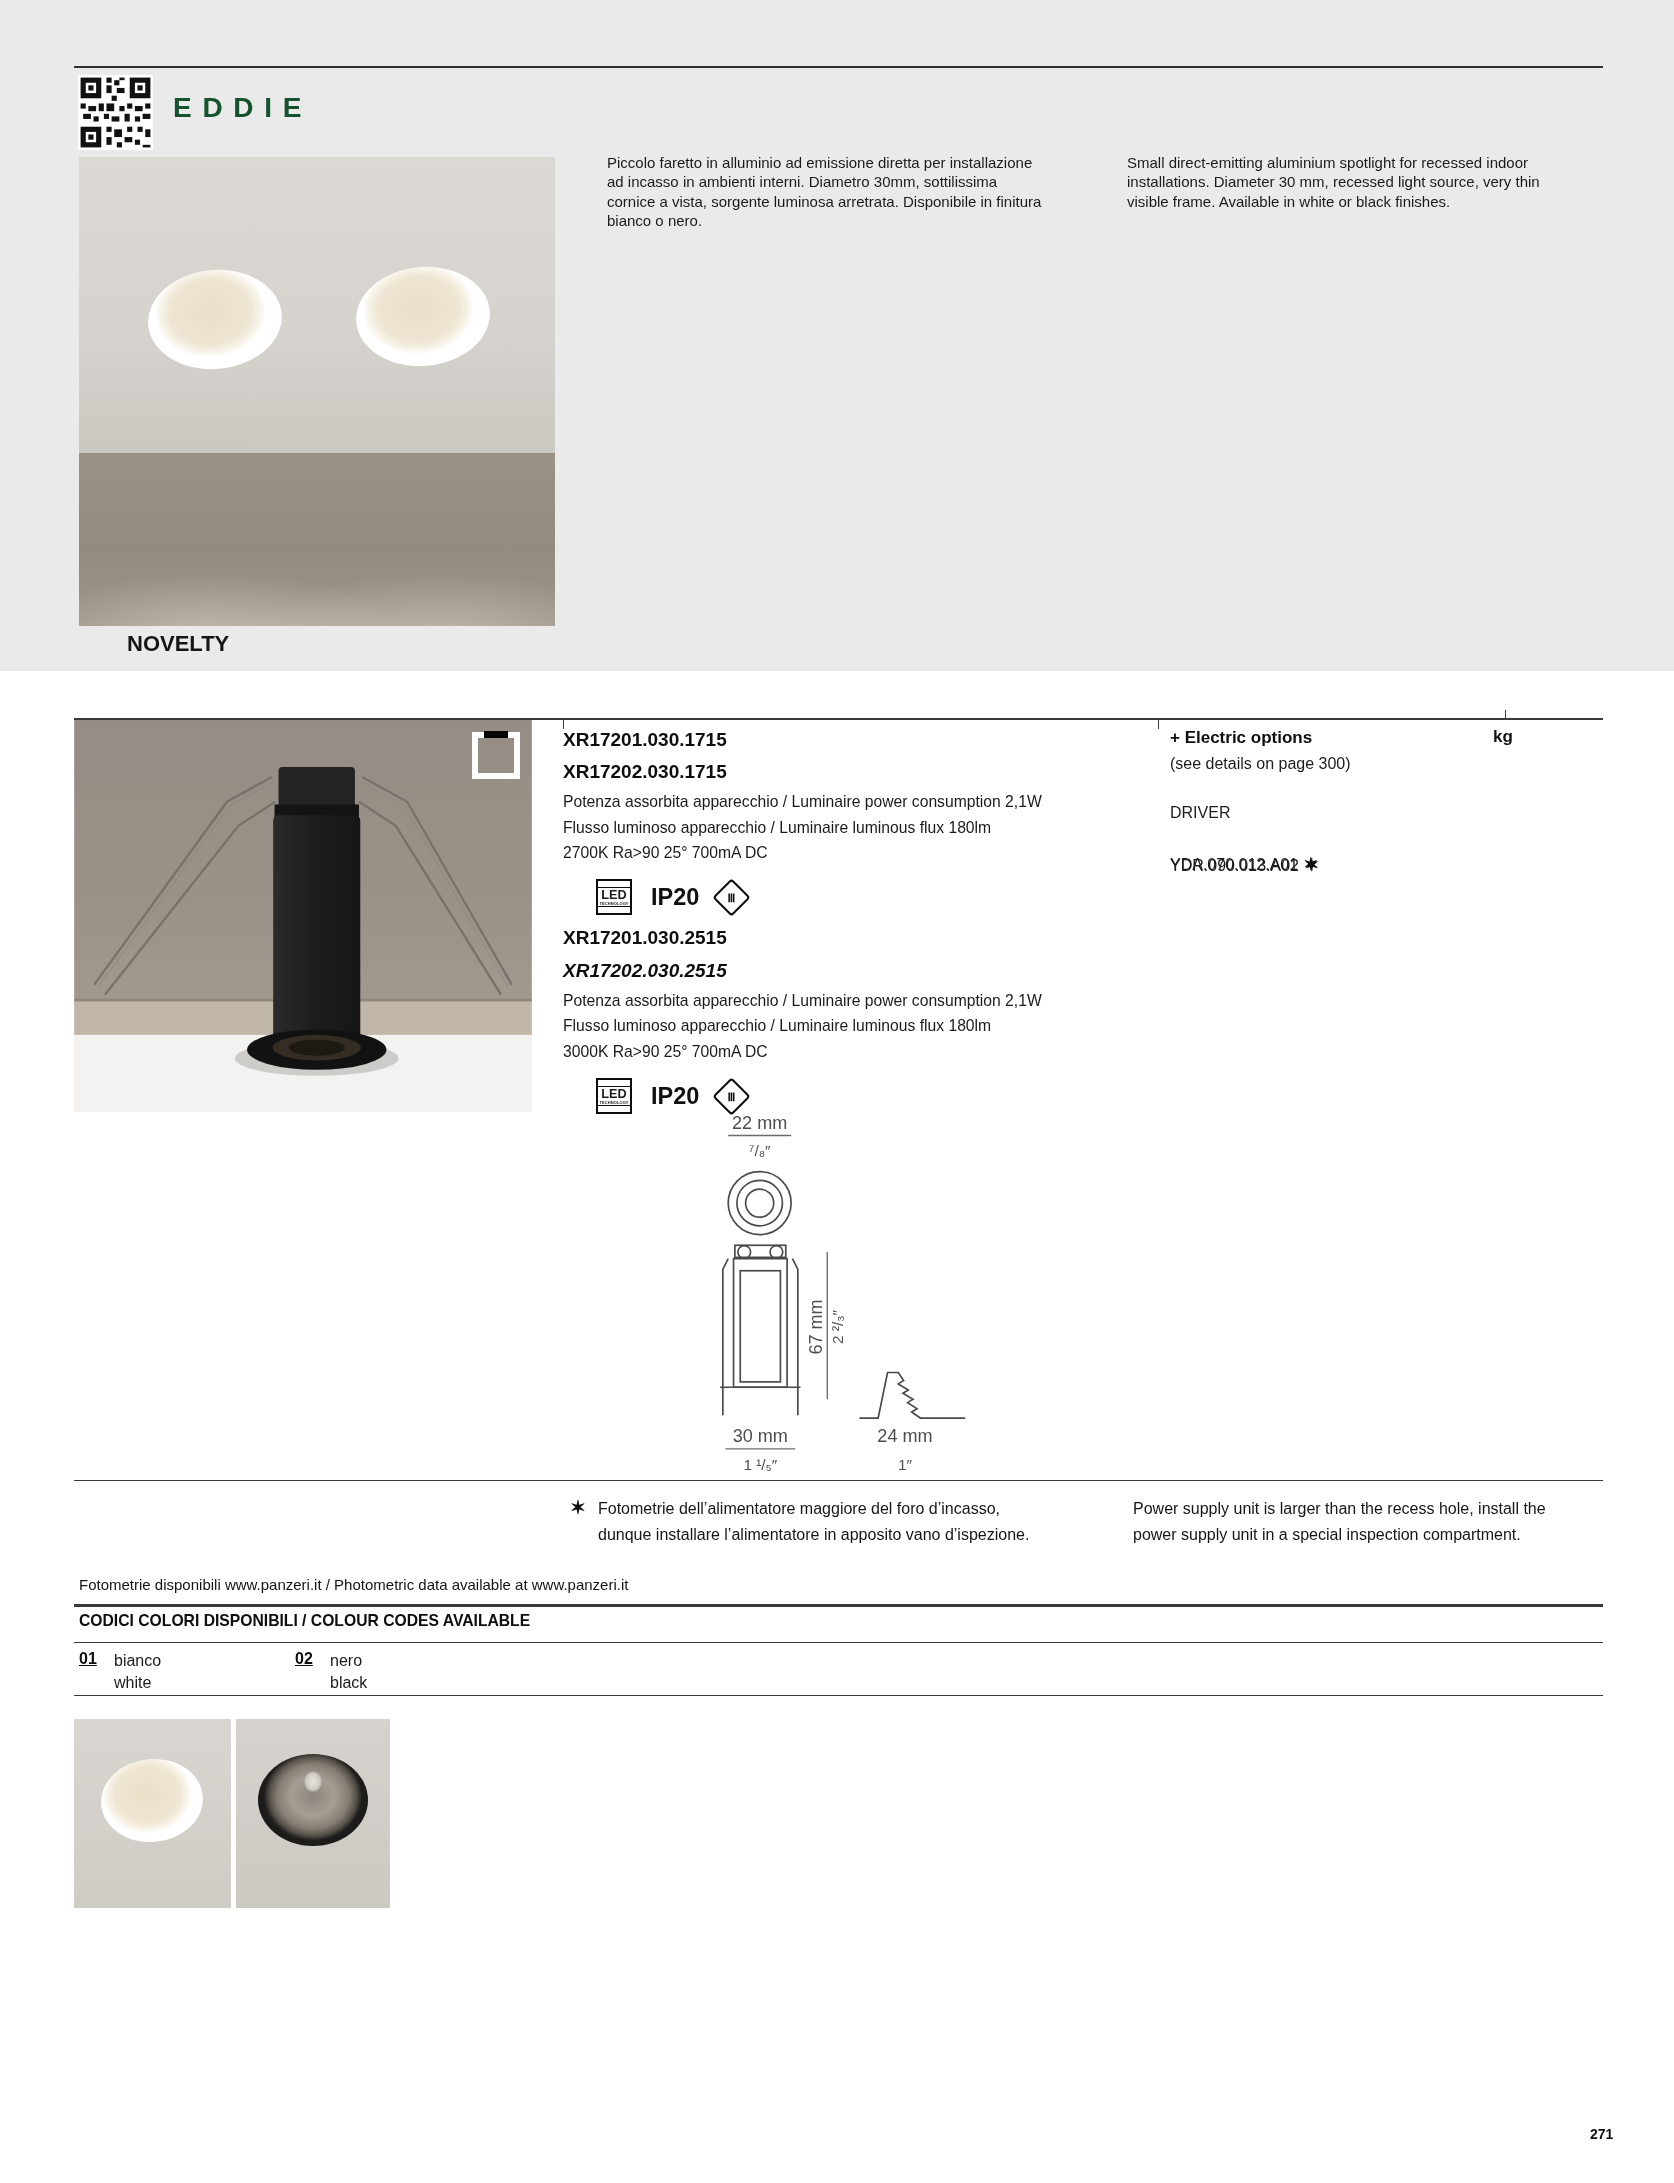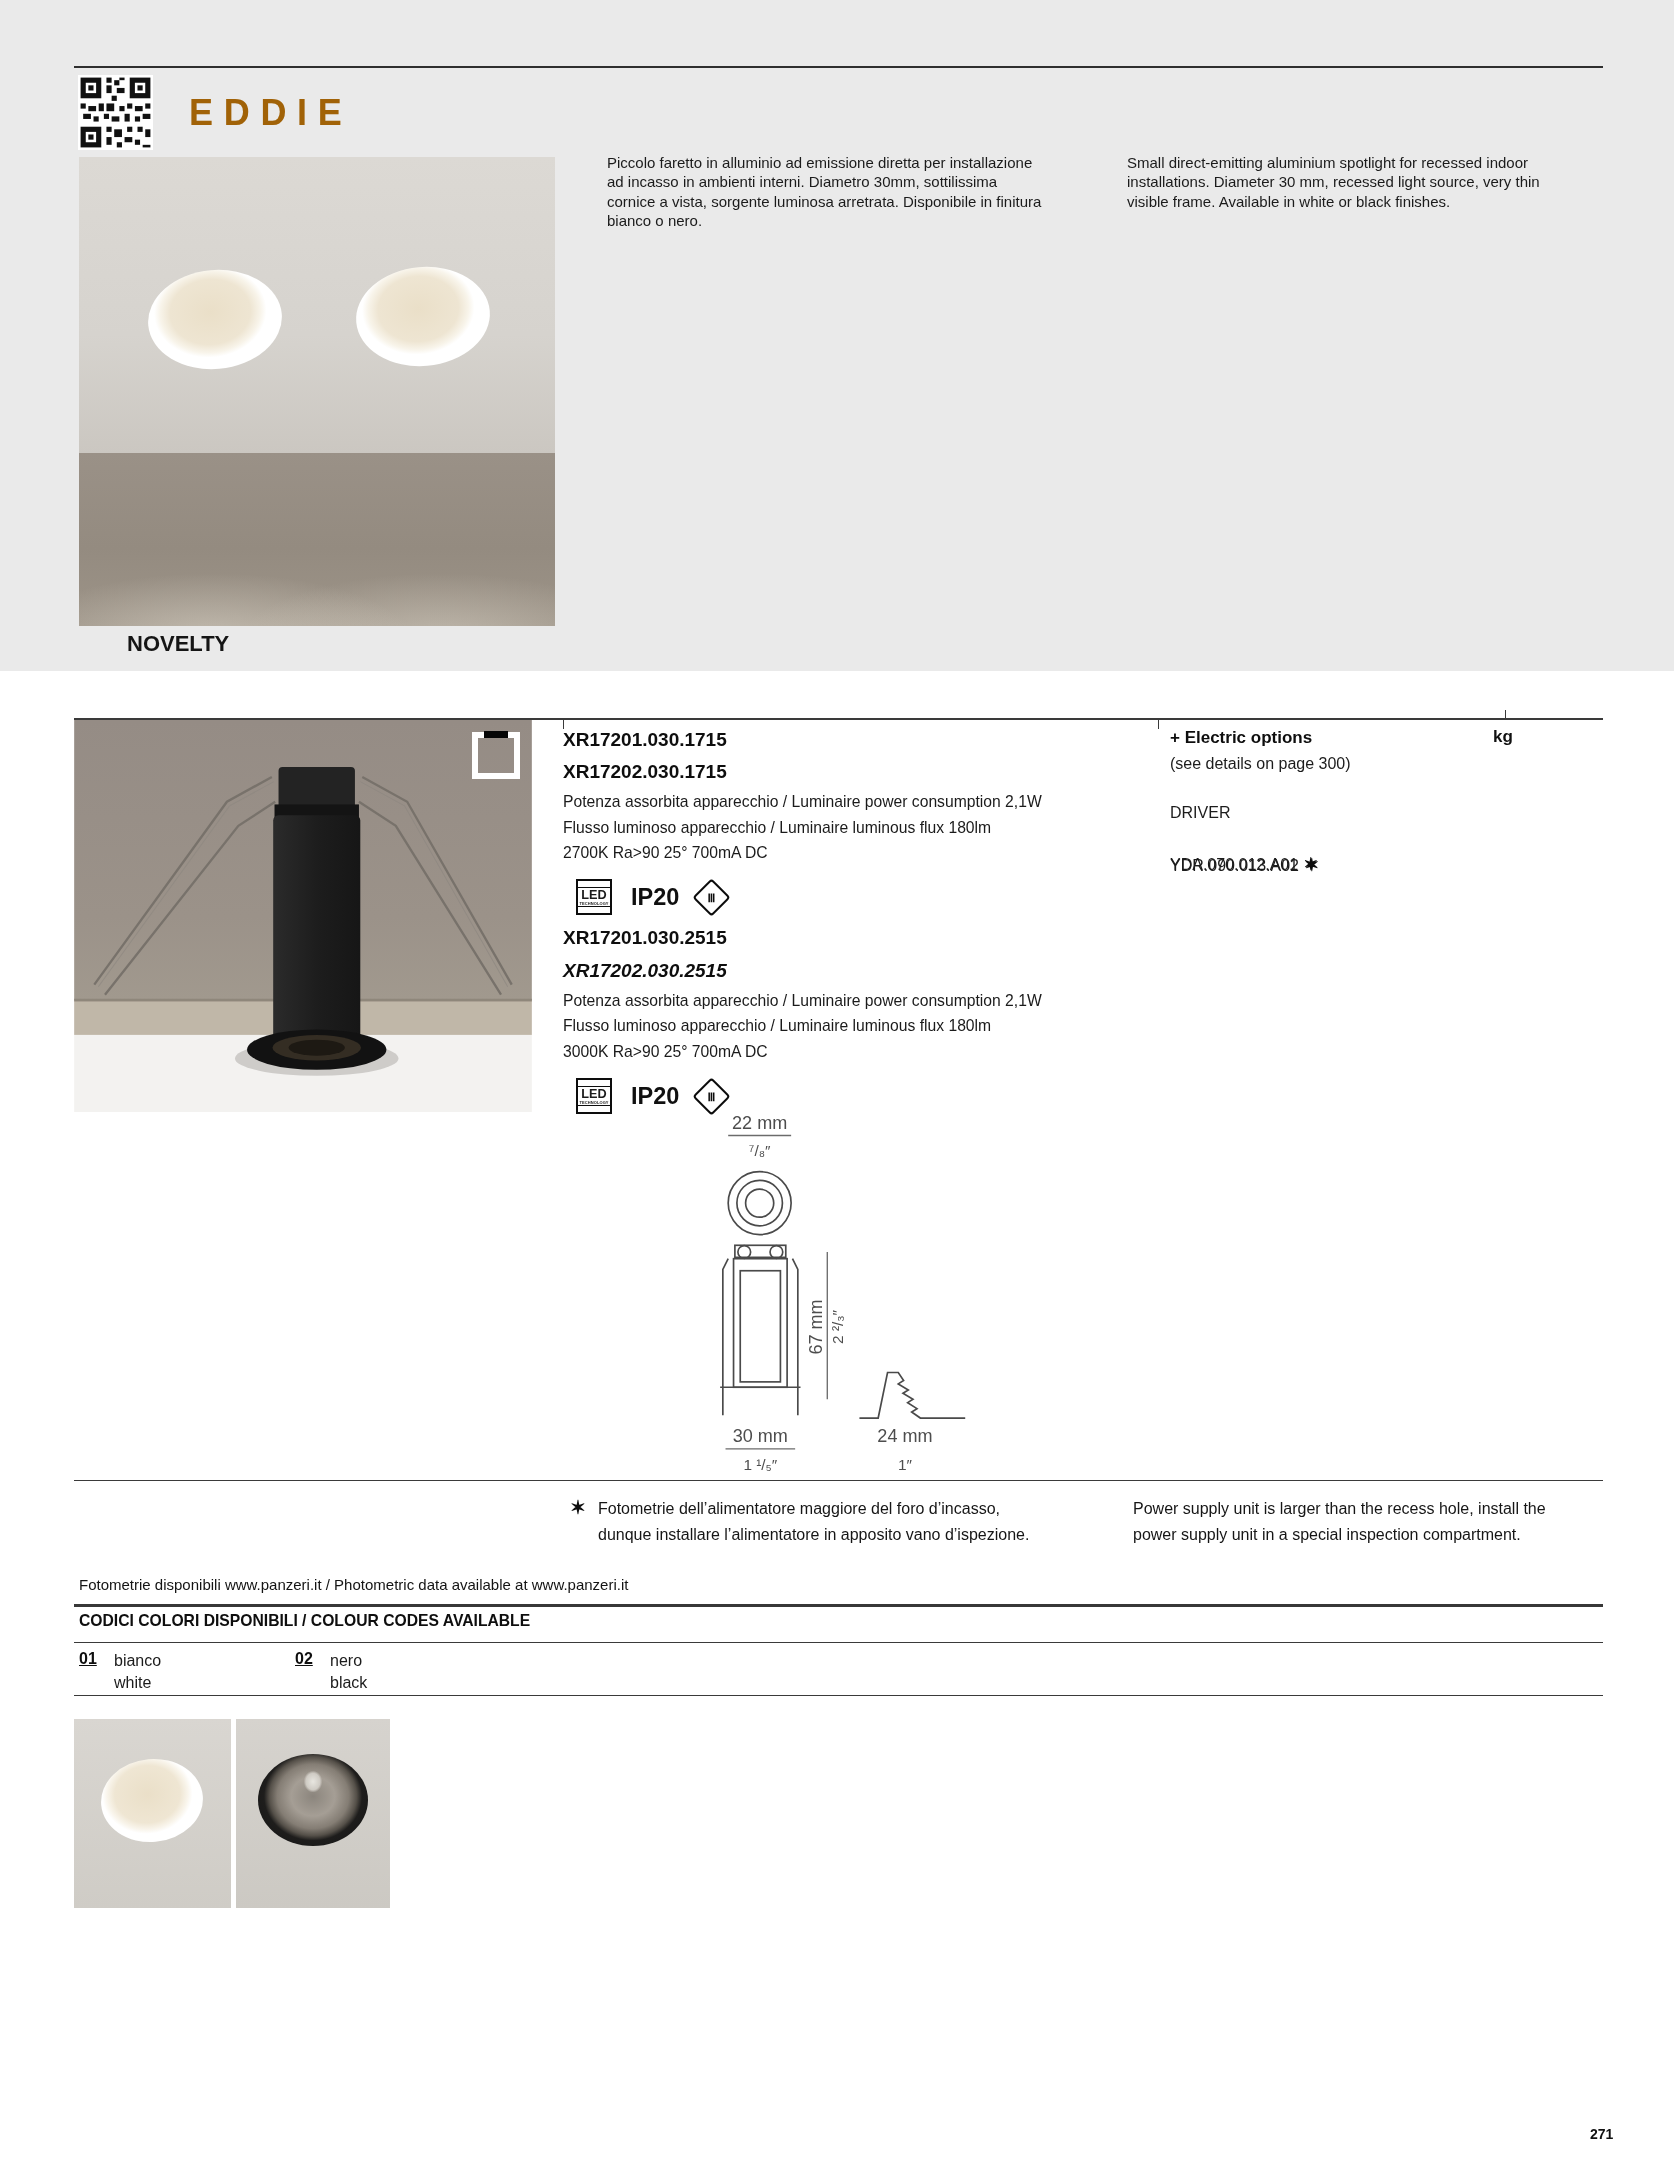--- a/index.html
+++ b/index.html
@@ -18,21 +18,21 @@
   .rule-foto{left:74px;top:1604px;width:1529px;height:2.7px;background:#383838;}
   .rule-codici{left:74px;top:1642px;width:1529px;height:1.3px;background:#3a3a3a;}
   .rule-colors-bottom{left:74px;top:1695px;width:1529px;height:1.3px;background:#3a3a3a;}
   .tick{width:1.3px;background:#3a3a3a;}
   .tick-a{left:563px;top:720px;height:8.7px;}
   .tick-b{left:1158px;top:720px;height:9.4px;}
   .tick-kg{left:1505px;top:710px;height:8px;}
 
   
   .qr{left:78px;top:75px;width:75px;height:75px;}
-  .title{left:189px;top:92px;font-size:36px;font-weight:bold;letter-spacing:10.7px;color:#a16207;}
+  .title{left:173px;top:92px;font-size:28px;font-weight:bold;letter-spacing:10.7px;color:#14532d;}
 
   
   .intro{font-size:15px;line-height:19.4px;color:#1b1b1b;}
   .intro-it{left:607px;top:153px;width:529px;}
   .intro-en{left:1127px;top:153px;width:509px;}
 
   
   .hero{left:79px;top:157px;width:476px;height:469px;overflow:hidden;}
   .hero .ceiling{position:absolute;left:0;top:0;width:476px;height:296px;
       background:linear-gradient(180deg,#dcd9d4 0%,#d6d3ce 60%,#cbc7c1 100%);}
@@ -52,21 +52,21 @@
   .kg{left:1493px;top:689px;font-size:17px;font-weight:bold;color:#111;margin-top:38px;}
 
   
   .detail{left:74px;top:720px;width:458px;height:392px;}
   .mount-icon{left:472px;top:732px;width:36px;height:35px;border:6.7px solid #ffffff;background:transparent;}
   .mount-icon .bar{position:absolute;left:50%;top:-6.7px;width:24px;height:6.7px;margin-left:-12px;background:#060606;}
 
   
   .code{left:563px;font-size:19px;font-weight:bold;color:#0e0e0e;}
   .spec{left:563px;font-size:15.7px;color:#1b1b1b;}
-  .badges{left:576px;display:flex;align-items:center;gap:19px;}
+  .badges{left:596px;display:flex;align-items:center;gap:19px;}
   .led{width:32px;height:32px;border:2px solid #0d0d0d;display:flex;align-items:center;justify-content:center;background:#fff;}
   .led-in{border:1.3px solid #0d0d0d;padding:0.7px 2px 0 2px;text-align:center;line-height:1;}
   .led-l1{font-size:12.7px;font-weight:bold;display:block;}
   .led-l2{font-size:4px;font-weight:bold;display:block;letter-spacing:0.1px;}
   .ip{font-size:23.5px;font-weight:600;color:#101010;}
   .c3{width:23px;height:23px;border:2px solid #0d0d0d;border-radius:3.4px;transform:rotate(45deg);
       display:flex;align-items:center;justify-content:center;background:#fff;}
   .c3 span{transform:rotate(-45deg);font-size:11.4px;font-weight:bold;color:#0d0d0d;}
 
   

